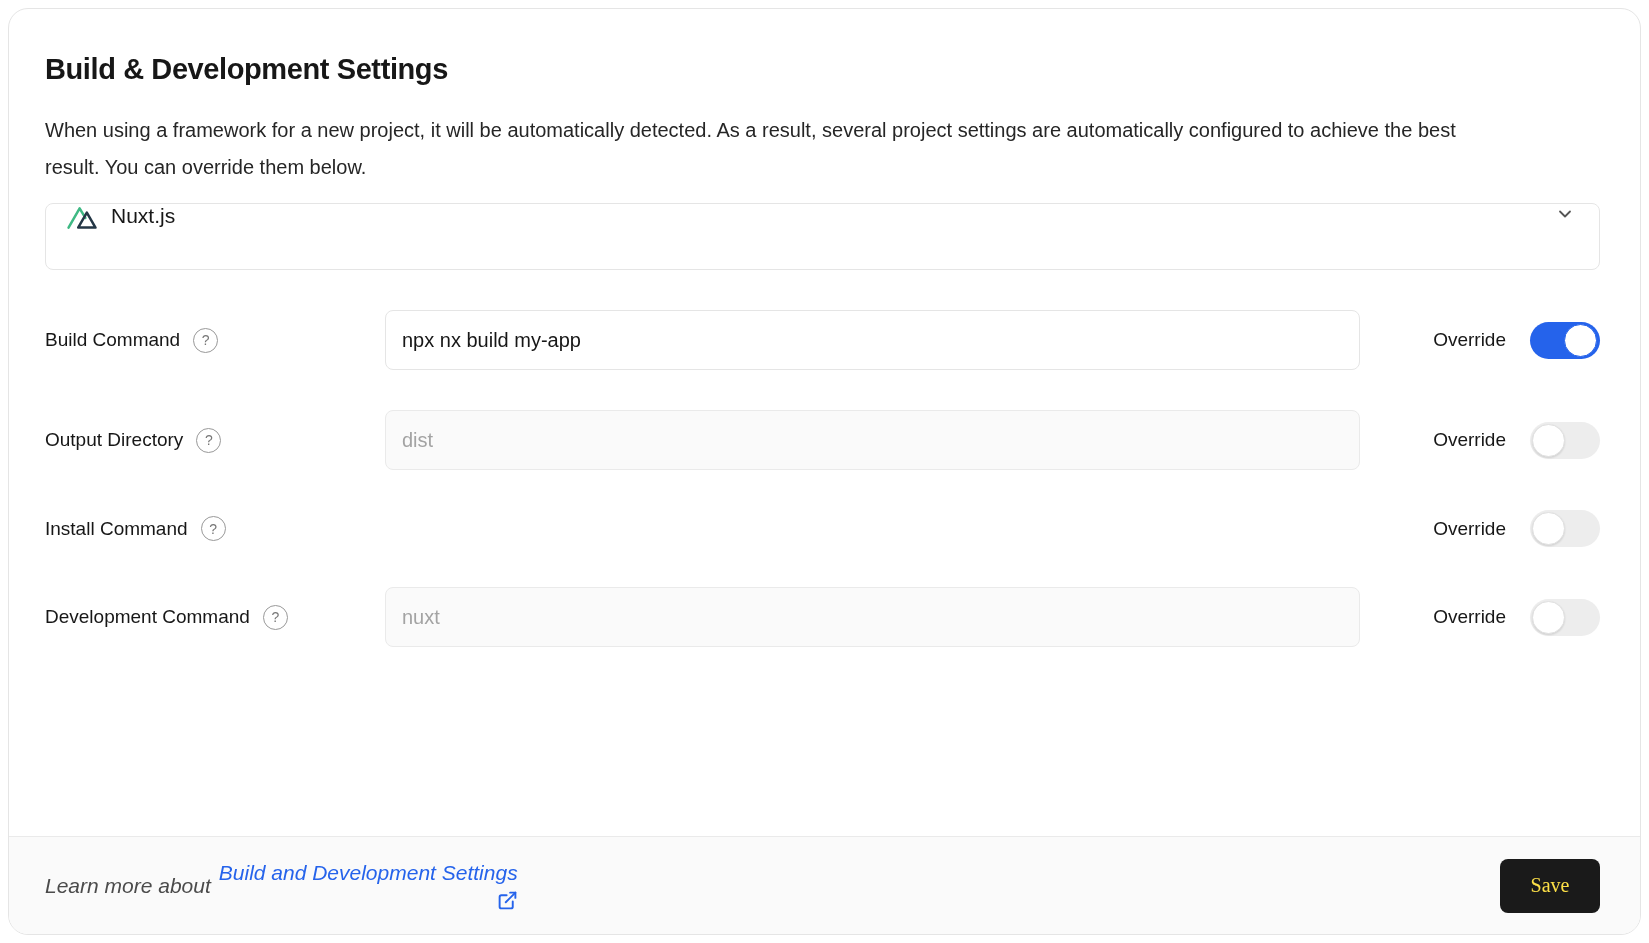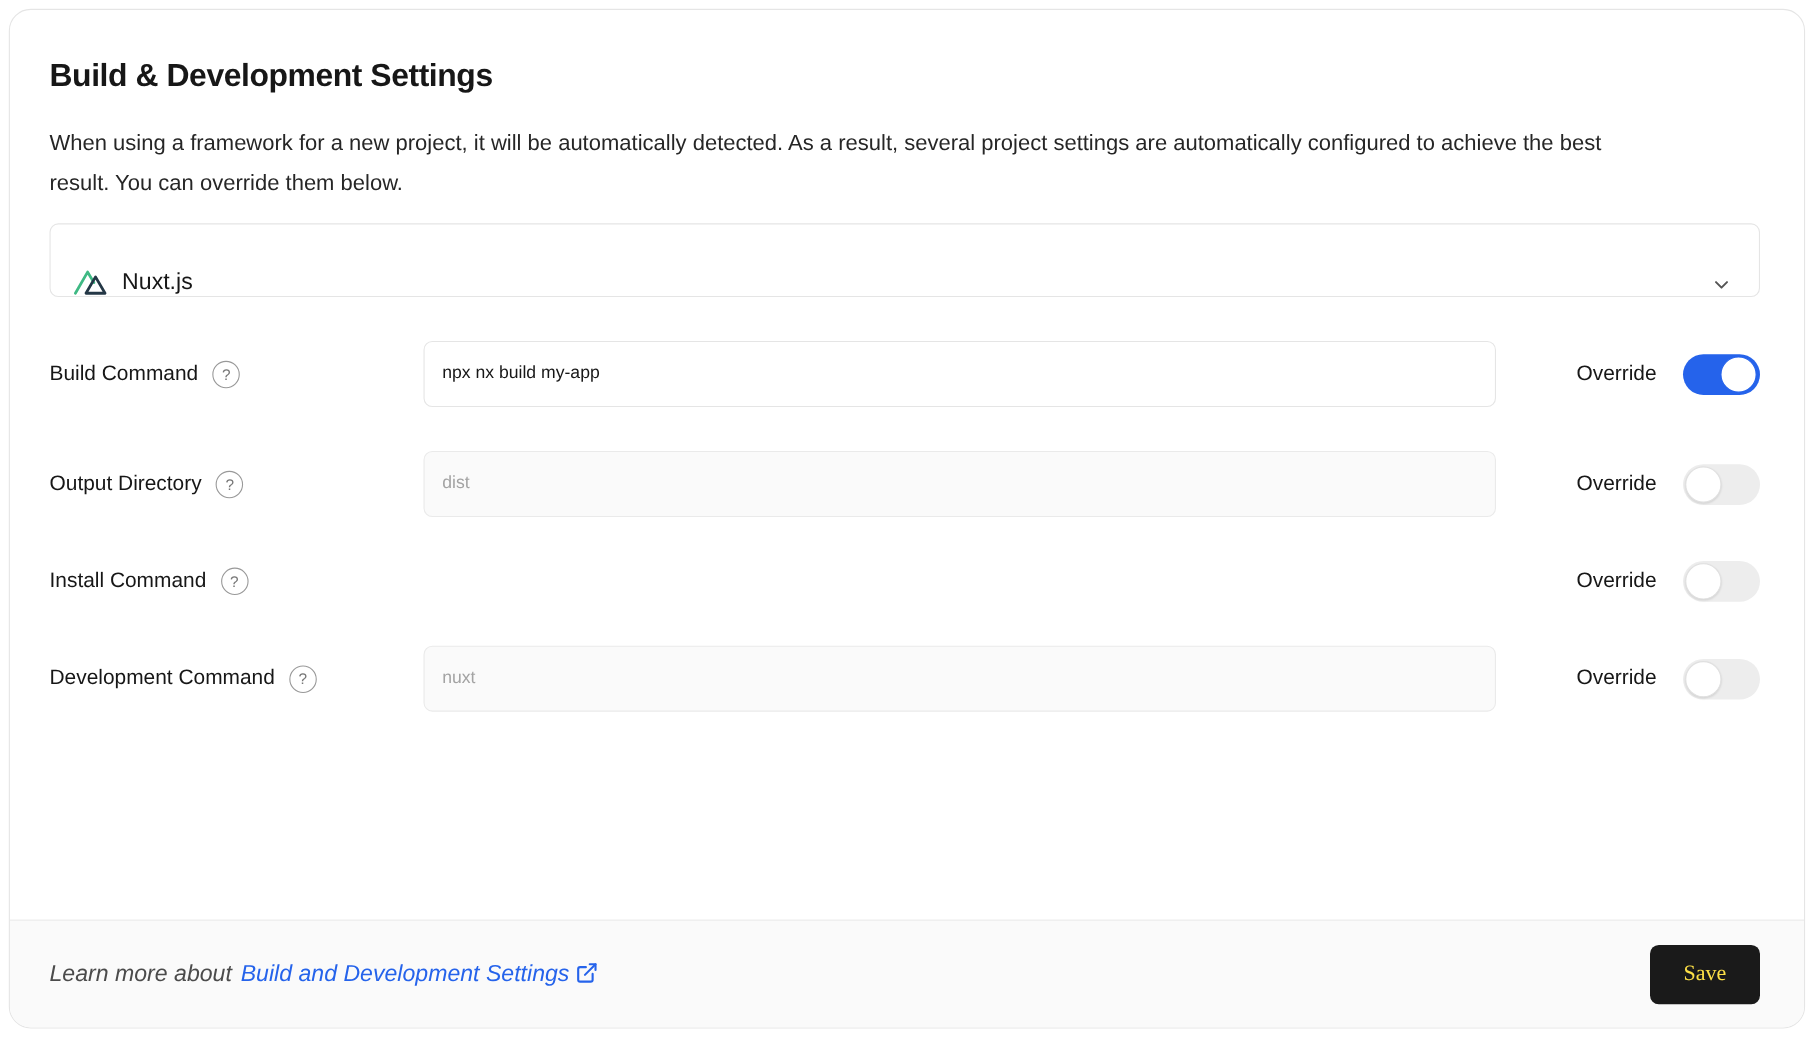--- a/index.html
+++ b/index.html
@@ -44,21 +44,21 @@
     font-size: 17px;
     color: #666666;
   }
   .select-box {
     margin-top: 17px;
     height: 67px;
     border: 1px solid #e5e5e5;
     border-radius: 8px;
     background: #ffffff;
     display: flex;
-    align-items: flex-end;
+    align-items: flex-start;
     padding: 0 24px 0 20px;
     cursor: pointer;
   }
   .select-box .fw-name {
     font-size: 21px;
     margin-left: 12px;
     color: #171717;
   }
   .select-box .chevron {
     margin-left: auto;
@@ -93,21 +93,21 @@
     justify-content: center;
     flex: 0 0 25px;
     cursor: default;
   }
   .row-input {
     flex: 0 1 975px;
     height: 60px;
     border: 1px solid #e5e5e5;
     border-radius: 8px;
     padding: 0 16px;
-    font-size: 16px;
+    font-size: 20px;
     font-family: inherit;
     color: #171717;
     background: #ffffff;
     outline: none;
   }
   .row-input:disabled {
     background: #fafafa;
     border-color: #eaeaea;
   }
   .row-input::placeholder { color: #a3a3a3; opacity: 1; }
@@ -160,23 +160,24 @@
     color: #4b4b4b;
     display: flex;
     align-items: center;
     gap: 8px;
     font-style: italic;
   }
   .learn-link {
     color: #2563eb;
     text-decoration: none;
     display: inline-flex;
-    align-items: flex-start;
+    align-items: flex-end;
     gap: 5px;
     cursor: pointer;
+    flex-direction: column;
   }
   .ext-icon { display: inline-flex; color: #2563eb; }
   .save-btn {
     margin-left: auto;
     height: 54px;
     min-width: 100px;
     padding: 0 27px;
     background: #1a1a1a;
     color: #fde047;
     border: none;

